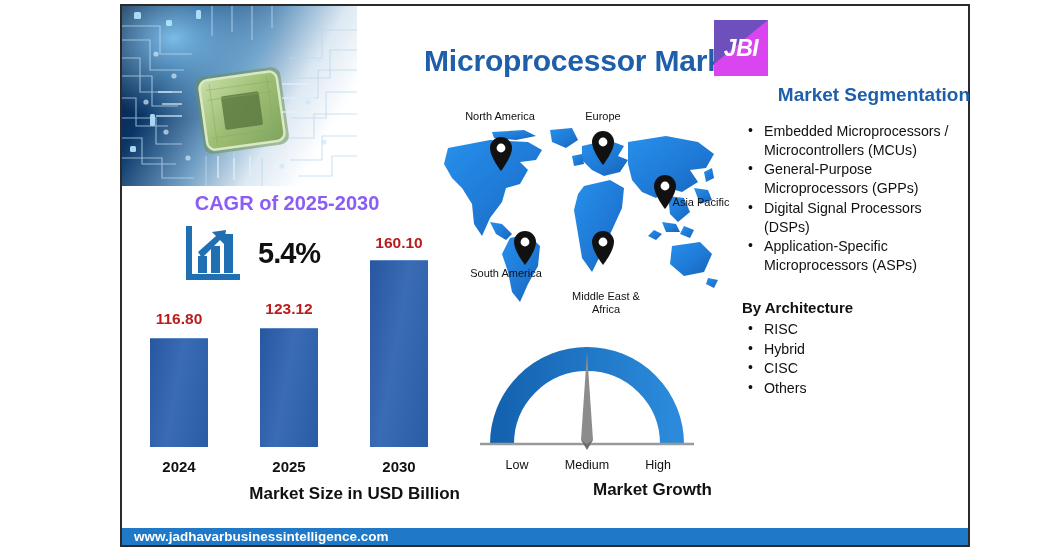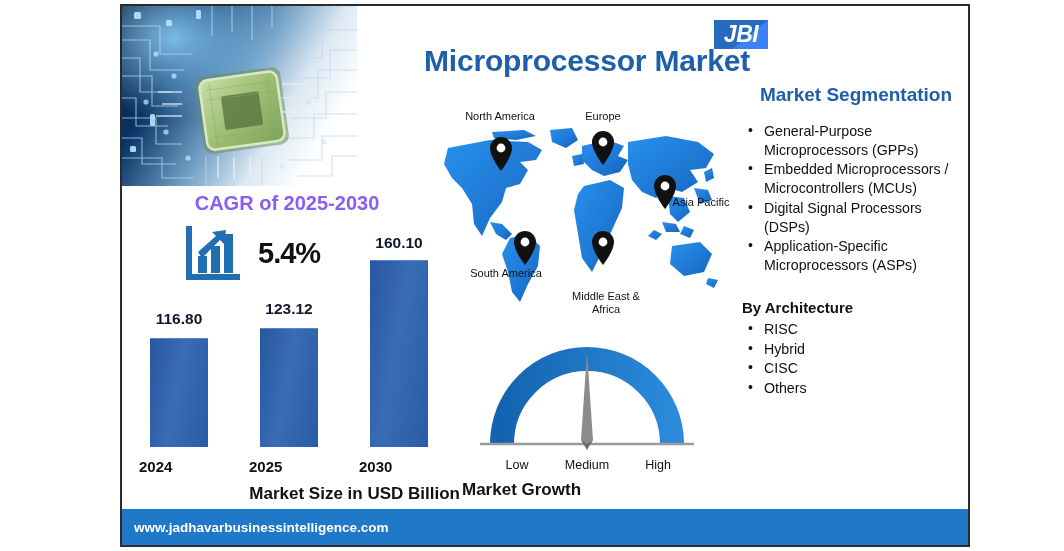--- a/index.html
+++ b/index.html
@@ -16,68 +16,68 @@
   .circuit{position:absolute;left:0;top:0;width:235px;height:180px;overflow:hidden;}
   .circuit svg{display:block;}
 
   
   .title{position:absolute;left:215px;top:38px;width:500px;text-align:center;
          font-size:30px;font-weight:bold;color:#1F5FA9;letter-spacing:-0.2px;
          font-family:"Liberation Sans",sans-serif;}
 
   
   .logo{position:absolute;left:592px;top:14px;display:flex;align-items:center;gap:9px;}
-  .logo-mark{width:54px;height:29px;background:#3b82f6;position:relative;overflow:hidden;}
+  .logo-mark{width:54px;height:56px;background:#d946ef;position:relative;overflow:hidden;}
   .logo-mark:before{content:"";position:absolute;left:0;top:0;
         border-top:44px solid #155a94;border-right:54px solid transparent;opacity:.55;}
   .logo-mark span{position:absolute;inset:0;display:flex;align-items:center;justify-content:center;
         color:#fff;font-weight:bold;font-size:23px;letter-spacing:-0.5px;font-style:italic;}
   .logo-txt1{font-size:27px;font-weight:bold;color:#1F5FA9;letter-spacing:1px;line-height:1;}
   .logo-txt2{font-size:11.5px;font-weight:bold;color:#1F5FA9;letter-spacing:1.4px;line-height:1.6;}
 
   
   .rpanel{position:absolute;left:620px;top:78px;width:228px;}
-  .rpanel-title{font-size:19px;font-weight:bold;color:#1F5FA9;text-align:center;margin-bottom:16px;}
+  .rpanel-title{font-size:19px;font-weight:bold;color:#1F5FA9;text-align:right;margin-bottom:16px;}
   .seg-head{font-size:15px;font-weight:bold;color:#111;margin:0 0 4px 0;}
   .seg-head.second{margin-top:24px;}
   ul.seg{list-style:none;margin:0;padding:0;}
   ul.seg li{position:relative;padding-left:22px;font-size:14.2px;color:#111;
             line-height:1.32;margin-bottom:1px;}
   ul.seg li:before{content:"\2022";position:absolute;left:6px;top:-1px;font-size:14px;color:#111;}
 
   
   .cagr-title{position:absolute;left:35px;top:186px;width:260px;text-align:center;
               font-size:20px;font-weight:bold;color:#8b5cf6;}
   .cagr-row{position:absolute;left:60px;top:216px;display:flex;align-items:center;gap:14px;}
   .cagr-val{font-size:29px;font-weight:bold;color:#111;letter-spacing:-1px;}
 
   
   .barchart{position:absolute;left:8px;top:240px;width:330px;height:245px;}
   .bar{position:absolute;bottom:44px;width:58px;
        background:linear-gradient(100deg,#27579f 0%,#3a6bb5 45%,#2a5ca6 100%);
        border-top:1px solid #5b86c6;}
   .bar-val{position:absolute;width:80px;text-align:center;font-size:15.5px;
-           font-weight:bold;color:#0f172a;}
-  .bar-cat{position:absolute;bottom:16px;width:80px;font-size:15px;
+           font-weight:bold;color:#b91c1c;}
+  .bar-cat{position:absolute;bottom:16px;width:80px;text-align:center;font-size:15px;
            font-weight:bold;color:#111;}
   .axis-title{position:absolute;left:8px;top:478px;width:330px;text-align:right;
               font-size:17px;font-weight:bold;color:#111;}
 
   
   .mapwrap{position:absolute;left:310px;top:96px;width:300px;height:215px;}
   .map-label{position:absolute;font-size:11px;color:#111;text-align:center;line-height:1.15;}
 
   
   .gaugewrap{position:absolute;left:340px;top:330px;width:250px;height:160px;}
   .g-label{position:absolute;top:122px;font-size:12.5px;color:#111;text-align:center;width:70px;}
-  .g-title{position:absolute;left:0;top:144px;width:250px;text-align:left;
+  .g-title{position:absolute;left:0;top:144px;width:250px;text-align:right;
            font-size:17px;font-weight:bold;color:#111;}
 
   
-  .footer{position:absolute;left:0;bottom:0;width:100%;height:36px;background:#1F78C8;
+  .footer{position:absolute;left:0;bottom:0;width:100%;height:17px;background:#1F78C8;
           display:flex;align-items:center;justify-content:space-between;
           padding:0 12px;box-sizing:border-box;gap:12px;}
   .footer span{color:#fff;font-size:13.5px;font-weight:bold;}
 </style>
 </head>
 <body>
 
 <div id="root">
   <div class="frame">
 
@@ -176,22 +176,22 @@
     <div class="logo">
       <div class="logo-mark">
         <span>JBI</span>
       </div>
     </div>
 
     <div class="rpanel">
       <div class="rpanel-title">Market Segmentation</div>
 
       <ul class="seg">
+        <li>Embedded Microprocessors / Microcontrollers (MCUs)</li>
         <li>General-Purpose Microprocessors (GPPs)</li>
-        <li>Embedded Microprocessors / Microcontrollers (MCUs)</li>
         <li>Digital Signal Processors (DSPs)</li>
         <li>Application-Specific Microprocessors (ASPs)</li>
       </ul>
 
       <div class="seg-head second">By Architecture</div>
       <ul class="seg">
         <li>RISC</li>
         <li>Hybrid</li>
         <li>CISC</li>
         <li>Others</li>

